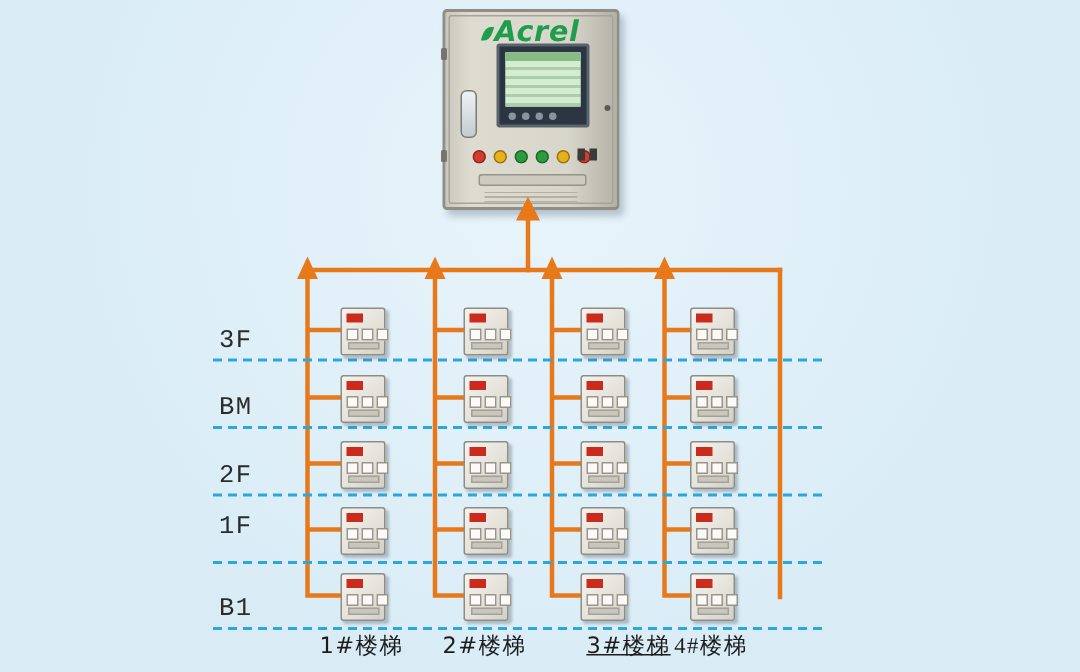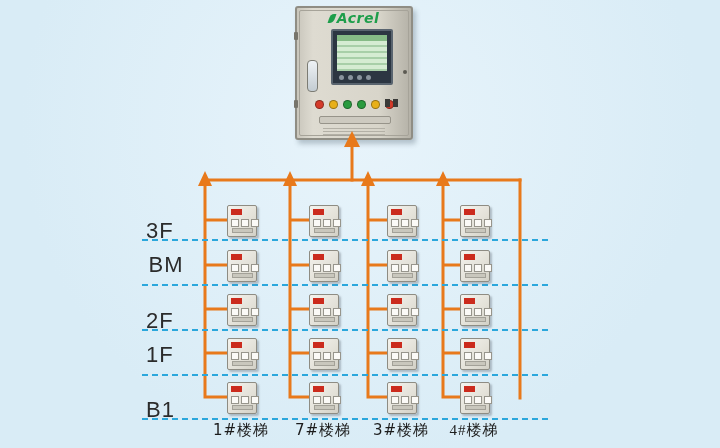--- a/index.html
+++ b/index.html
@@ -13,21 +13,21 @@
   
   .cabinet{
     position:absolute;left:295px;top:6px;width:114px;height:130px;
     background:linear-gradient(90deg,#c9c6bc 0%,#dedbd1 14%,#d8d5ca 72%,#b4b1a7 100%);
     border:2px solid #8f8d84;border-radius:3px;
     box-shadow:3px 4px 5px rgba(60,80,95,.30);
   }
   .cabinet .door{position:absolute;inset:2px;border:1px solid #a6a399;border-radius:2px;}
   .brand{
     position:absolute;top:2px;left:0;right:0;text-align:center;
-    color:var(--brand,#1E9E4B);font-weight:bold;font-style:italic;font-size:14px;letter-spacing:.5px;
+    color:var(--brand,#1E9E4B);font-weight:bold;font-style:italic;font-size:19px;letter-spacing:.5px;
   }
   .brand::before{content:"";display:inline-block;width:6px;height:9px;margin-right:2px;
     background:var(--brand,#1E9E4B);transform:skewX(-18deg);border-radius:60% 0 60% 0;}
   .screen{position:absolute;left:34px;top:21px;width:58px;height:52px;
     background:#2c3642;border:2px solid #59646f;border-radius:2px;}
   .lcd{position:absolute;left:4px;top:4px;right:4px;bottom:12px;background:#d5ecd2;
     background-image:linear-gradient(#86bb86 0 6px,transparent 6px),
       repeating-linear-gradient(#d5ecd2 0 4px,#a8cfa8 4px 6px);}
   .fkeys{position:absolute;left:6px;bottom:3px;right:6px;height:5px;display:flex;gap:4px;}
   .fkeys i{width:5px;height:5px;border-radius:50%;background:#8a949e;}
@@ -46,21 +46,21 @@
   .lock{position:absolute;right:4px;top:62px;width:4px;height:4px;border-radius:50%;background:#5c5a52;}
 
   
   .wires{position:absolute;left:0;top:0;}
 
   
   .dash{position:absolute;left:142px;width:406px;height:0;border-top:2px dashed var(--dash,#2BA7DC);}
 
   
   .floor-label{position:absolute;left:146px;width:40px;color:#2b2b2b;
-    font-family:Liberation Sans, sans-serif;font-size:22px;letter-spacing:1px;}
+    font-family:Liberation Mono, monospace;font-size:17px;letter-spacing:1px;}
   .stair-label{position:absolute;top:421px;width:90px;margin-left:-45px;text-align:center;
     color:#1c1c1c;font-size:15px;letter-spacing:1px;}
 
   
   .dev{position:absolute;width:28px;height:30px;border:1px solid #8e8c83;border-radius:2px;
     background:linear-gradient(135deg,#f4f3ee 0%,#e3e1d8 60%,#d2d0c6 100%);
     box-shadow:2px 2px 2px rgba(80,90,100,.35);}
   .dev .tag{position:absolute;left:3px;top:3px;width:11px;height:6px;background:var(--tag,#CB2B1D);}
   .dev .krow{position:absolute;left:3px;top:13px;display:flex;gap:2px;}
   .dev .krow i{display:block;width:6px;height:6px;background:#fbfaf7;border:1px solid #97958c;}
@@ -123,29 +123,29 @@
   </svg>
 
   <div class="dash" style="top:239px"></div>
   <div class="dash" style="top:284px"></div>
   <div class="dash" style="top:329px"></div>
   <div class="dash" style="top:374px"></div>
   <div class="dash" style="top:418px"></div>
 
   <div id="floors">
       <div class="floor-label" style="top: 218px;">3F</div>
-      <div class="floor-label" style="top: 252px; text-align: center;">BM</div>
+      <div class="floor-label" style="top: 263px;">BM</div>
       <div class="floor-label" style="top: 308px;">2F</div>
       <div class="floor-label" style="top: 342px;">1F</div>
       <div class="floor-label" style="top: 397px;">B1</div>
     </div>
   <div id="stairs">
       <div class="stair-label" style="left: 241px;">1#楼梯</div>
-      <div class="stair-label" style="left: 323px;">7#楼梯</div>
-      <div class="stair-label" style="left: 401px;">3#楼梯</div>
+      <div class="stair-label" style="left: 323px;">2#楼梯</div>
+      <div class="stair-label" style="left: 419px; text-decoration: underline;">3#楼梯</div>
       <div class="stair-label" style="left: 474px; font-family: Liberation Serif, serif;">4#楼梯</div>
     </div>
   <div id="devgrid">
       <div class="dev" style="left: 227px; top: 205px;">
         <span class="tag"></span>
         <span class="krow">
           <i></i>
           <i></i>
           <i></i>
         </span>

